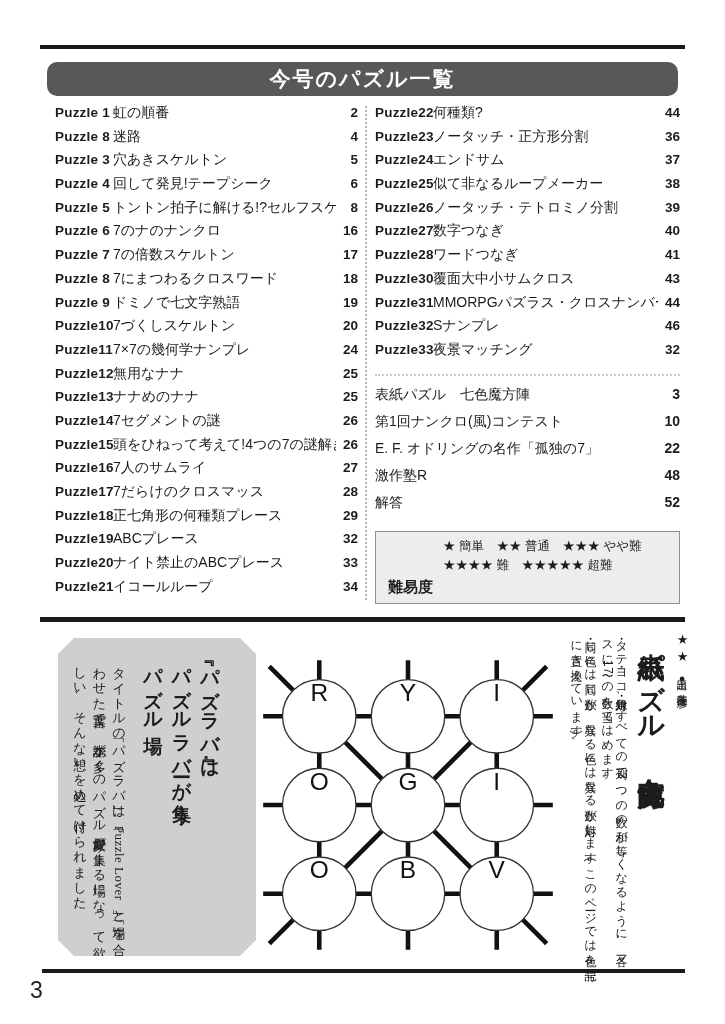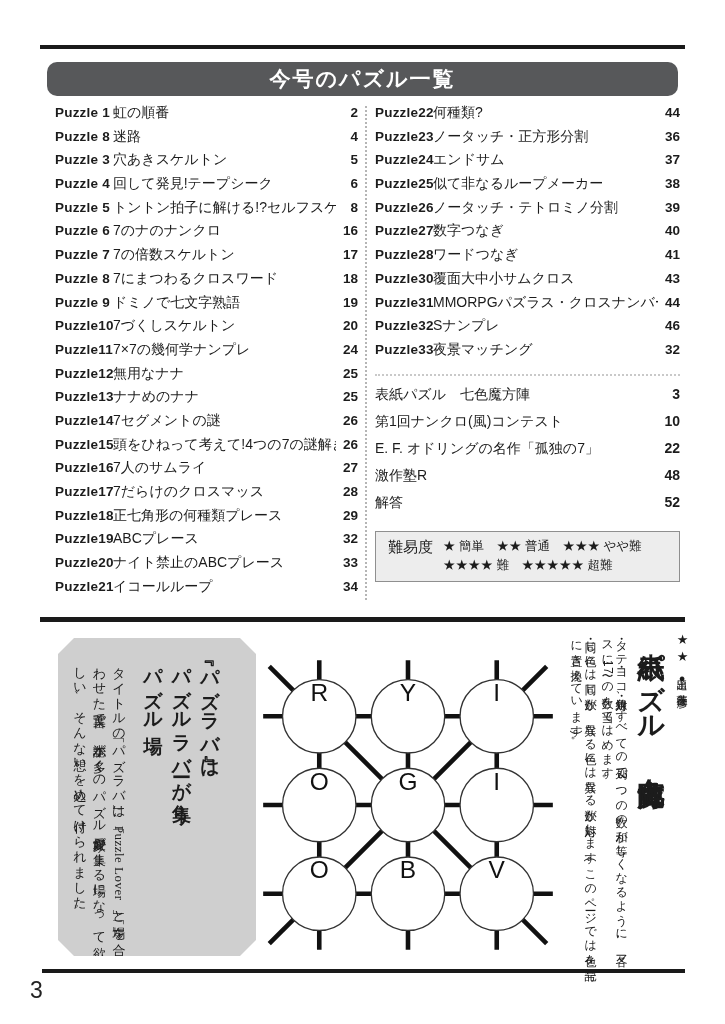--- a/index.html
+++ b/index.html
@@ -36,21 +36,21 @@
   }
   .feature-row { display:flex; align-items:baseline; height:27px; font-size:14px; }
   .feature-row .ftitle { flex:1; white-space:nowrap; overflow:hidden; }
   .feature-row .fpage  { font-weight:bold; text-align:right; min-width:22px; }
 
   .difficulty-box {
     box-sizing:border-box; margin-top:10px; width:100%;
     background:#ededed; border:1.5px solid #8f8f8f;
     padding:5px 10px 6px 12px; display:flex; gap:10px; align-items:flex-start;
   }
-  .difficulty-box .dlabel { font-weight:normal; font-size:15px; line-height:20px; flex:none; }
+  .difficulty-box .dlabel { font-weight:bold; font-size:15px; line-height:20px; flex:none;margin-top:40px; }
   .difficulty-box .dlines { flex:1; font-size:12.5px; line-height:19px; text-align:left; white-space:nowrap; }
 
   
   .promo-box {
     position:absolute; left:58px; top:638px; width:198px; height:318px;
     background:#cfcfcf;
     clip-path:polygon(16px 0, calc(100% - 16px) 0, 100% 16px, 100% calc(100% - 16px),
                       calc(100% - 16px) 100%, 16px 100%, 0 calc(100% - 16px), 0 16px);
   }
   .promo-inner {

